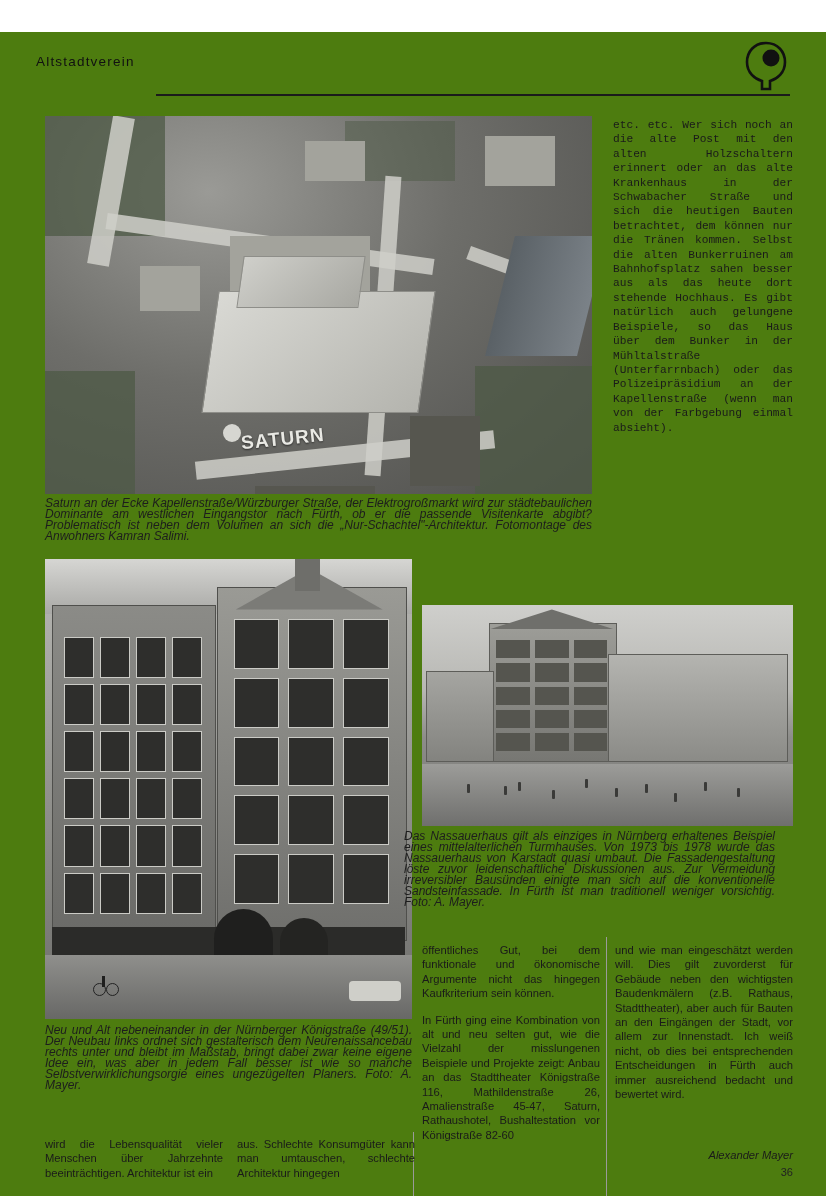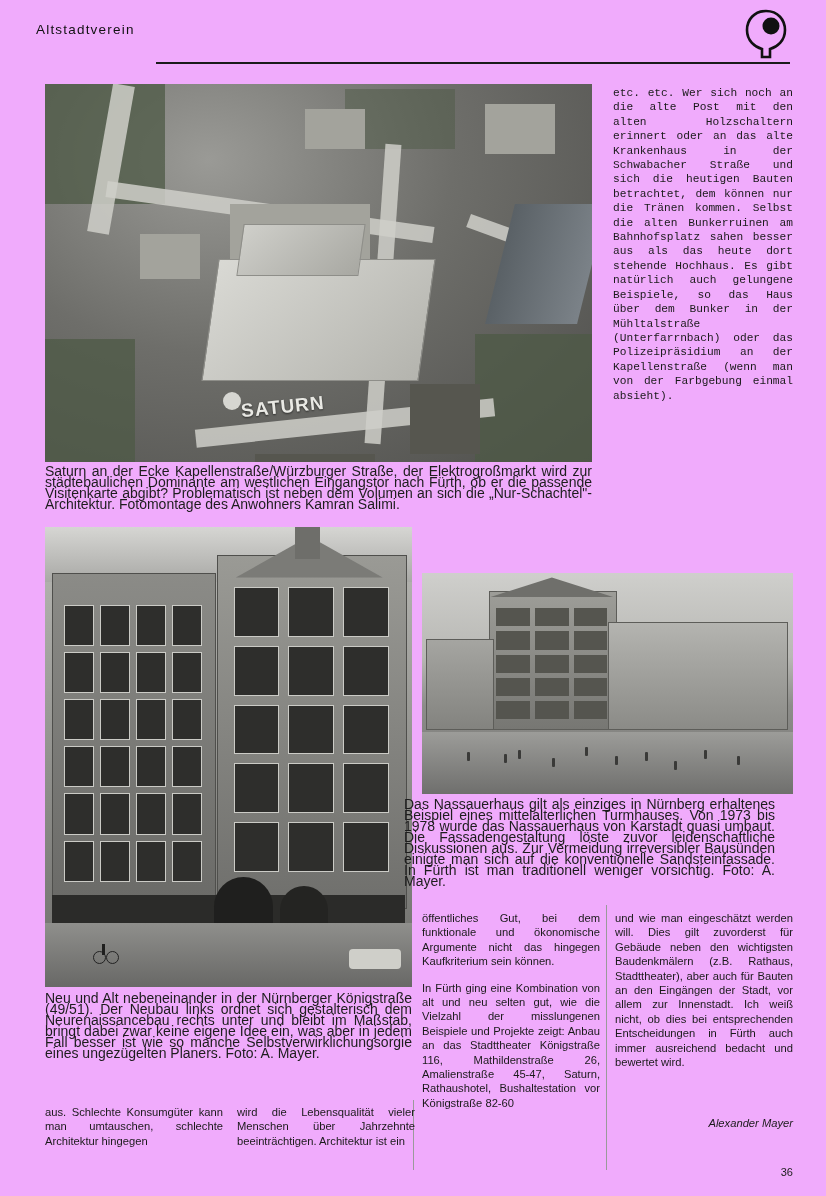--- a/index.html
+++ b/index.html
@@ -11,21 +11,22 @@
     width: 826px;
     height: 1196px;
     font-family: "Liberation Sans", sans-serif;
     color: #1a1a1a;
     position: relative;
     overflow: hidden;
   }
   .page {
     position: absolute;
     inset: 0;
-    background: #f0abfc;
+    background: #4d7c0f;
+    margin-top: 32px;
   }
 
   
   .masthead {
     position: absolute;
     left: 36px;
     top: 22px;
     width: 754px;
     height: 46px;
   }
@@ -74,21 +75,22 @@
   }
   .aerial {
     position: absolute;
     left: 45px;
     top: 84px;
     width: 547px;
     height: 378px;
   }
   .caption {
     position: absolute;
-    font-size: 14px;
+    font-style: italic;
+    font-size: 12px;
     line-height: 11px;
     color: #1d1d1d;
     text-align: justify;
   }
   .cap-aerial {
     left: 45px;
     top: 466px;
     width: 547px;
   }
 
@@ -430,20 +432,20 @@
   <div class="col-mid">
     <p>öffentliches Gut, bei dem funktionale und ökonomische Argumente nicht das hingegen Kaufkriterium sein können.</p>
     <p>In Fürth ging eine Kombination von alt und neu selten gut, wie die Vielzahl der misslungenen Beispiele und Projekte zeigt: Anbau an das Stadttheater Königstraße 116, Mathildenstraße 26, Amalienstraße 45-47, Saturn, Rathaushotel, Bushaltestation vor Königstraße 82-60</p>
   </div>
 
   <div class="col-far">
     <p>und wie man eingeschätzt werden will. Dies gilt zuvorderst für Gebäude neben den wichtigsten Baudenkmälern (z.B. Rathaus, Stadttheater), aber auch für Bauten an den Eingängen der Stadt, vor allem zur Innenstadt. Ich weiß nicht, ob dies bei entsprechenden Entscheidungen in Fürth auch immer ausreichend bedacht und bewertet wird.</p>
   </div>
 
   <div class="bottom-cols">
+    <div class="bc">wird die Lebensqualität vieler Menschen über Jahrzehnte beeinträchtigen. Architektur ist ein</div>
     <div class="bc">aus. Schlechte Konsumgüter kann man umtauschen, schlechte Architektur hingegen</div>
-    <div class="bc">wird die Lebensqualität vieler Menschen über Jahrzehnte beeinträchtigen. Architektur ist ein</div>
   </div>
 
   <div class="byline">Alexander Mayer</div>
   <div class="pagenum">36</div>
 
 </div>
 
 </body></html>

